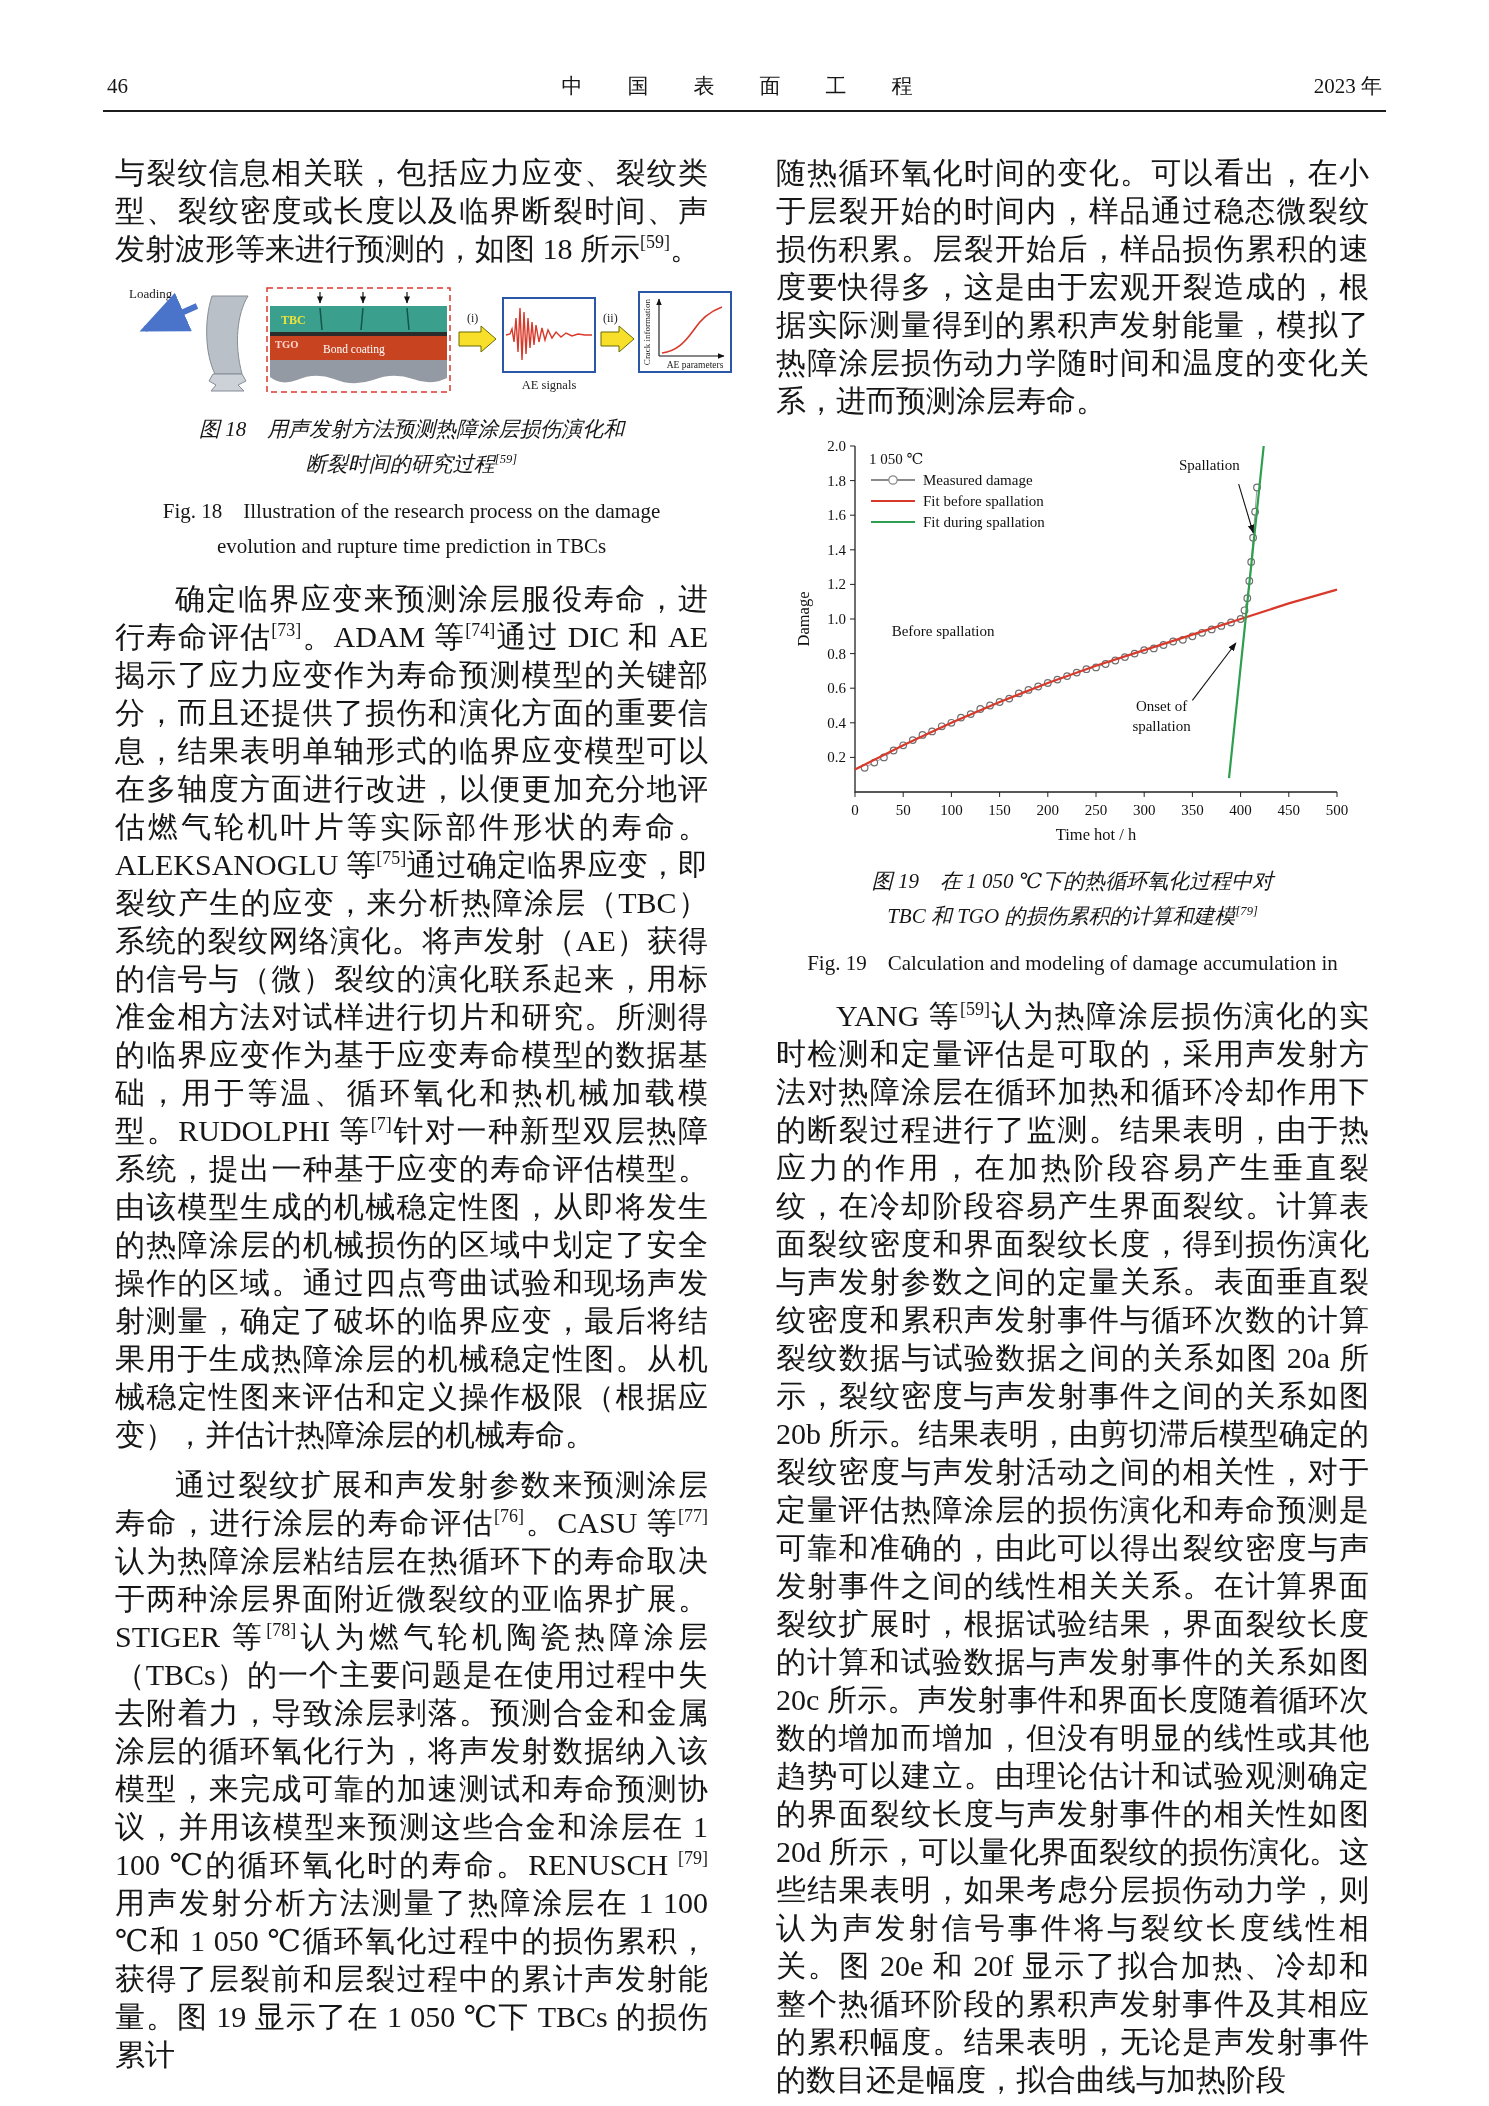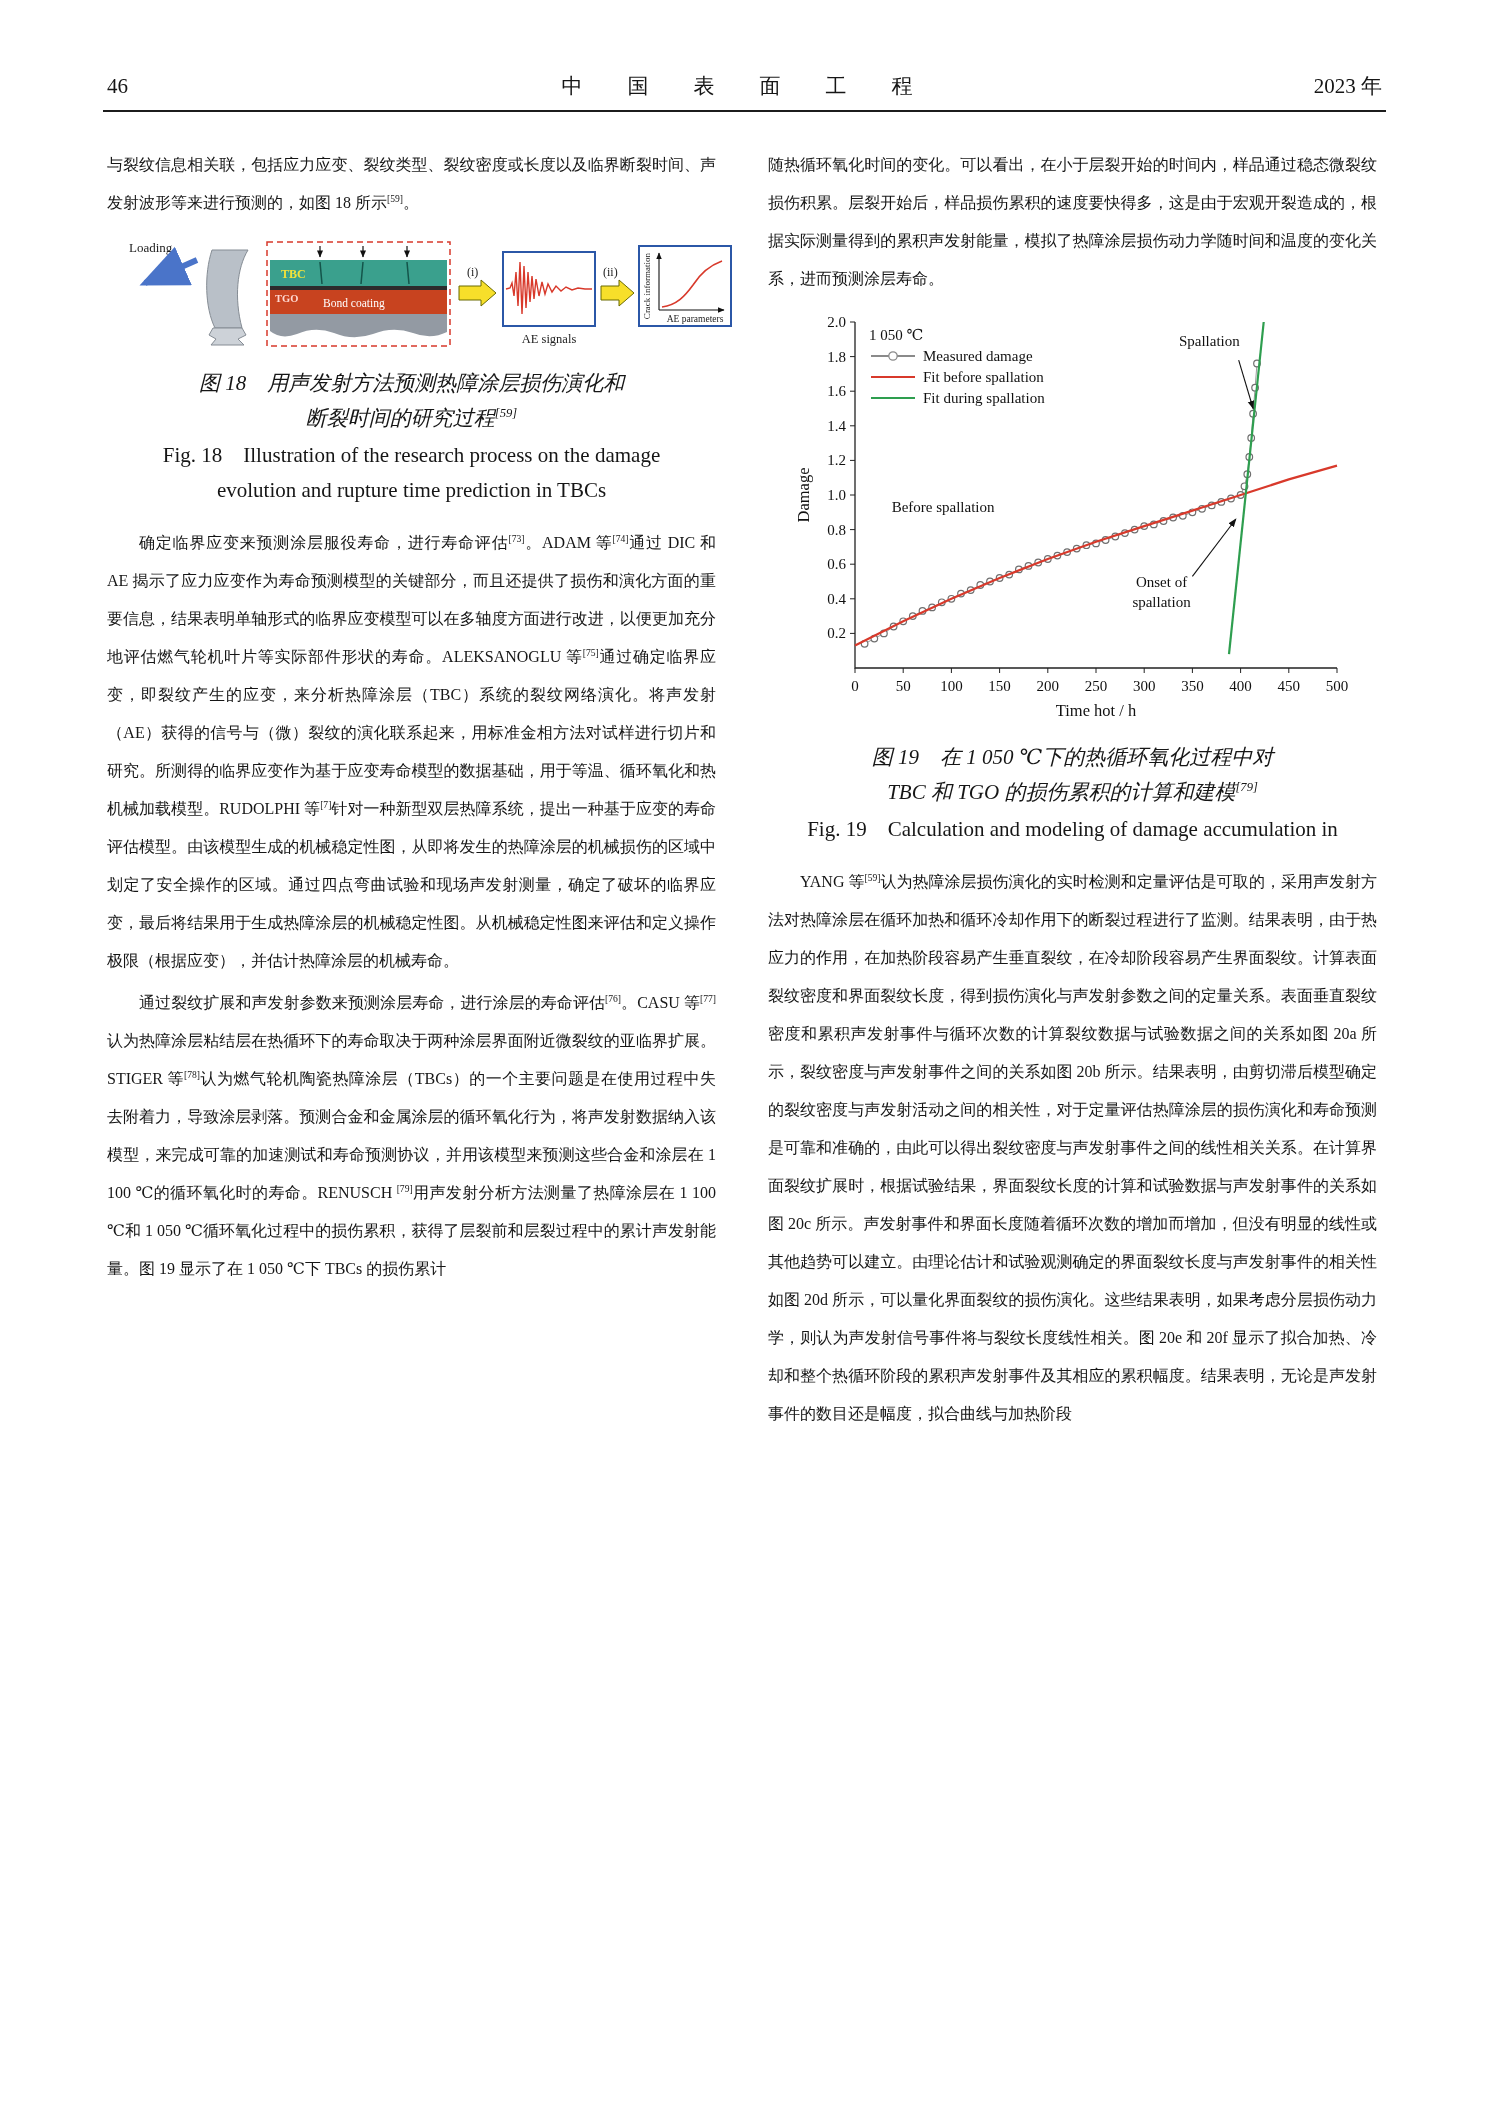--- a/index.html
+++ b/index.html
@@ -7,27 +7,27 @@
   body{
     width:1489px;height:2106px;overflow:hidden;background:#ffffff;color:#161616;
     font-family:"Liberation Serif","DejaVu Serif",serif;
   }
   .page{padding:72px 103px 0 103px;}
   .page-header{display:flex;justify-content:space-between;align-items:baseline;font-size:21px;padding:0 4px 10px 4px;}
   .journal{letter-spacing:12px;margin-left:44px;}
   .header-rule{border-top:2px solid #1c1c1c;}
   .columns{display:flex;gap:44px;margin-top:30px;}
   .col{width:617px;}
-  .para{font-size:16px;line-height:38px;text-align:justify;margin:4px;text-indent:2em;}
+  .para{font-size:30px;line-height:38px;text-align:justify;margin:12px;text-indent:2em;}
   .para.noindent{text-indent:0;}
   sup{font-size:0.6em;line-height:0;vertical-align:super;}
   .figure{margin:14px 12px 2px;text-align:center;}
   .cap{text-align:center;font-size:21px;line-height:35px;}
   .cap.zh{margin-top:8px;font-style:italic;}
-  .cap.en{margin-top:2px;margin-bottom:16px;}
+  .cap.en{margin-top:12px;margin-bottom:16px;}
   .chart-wrap{text-align:center;margin:10px 0 0;}
   svg text{font-family:"Liberation Serif","DejaVu Serif",serif;}
 </style>
 </head>
 <body>
 
 <div class="page">
 
   <div class="page-header">
     <span class="pg-num">46</span>

